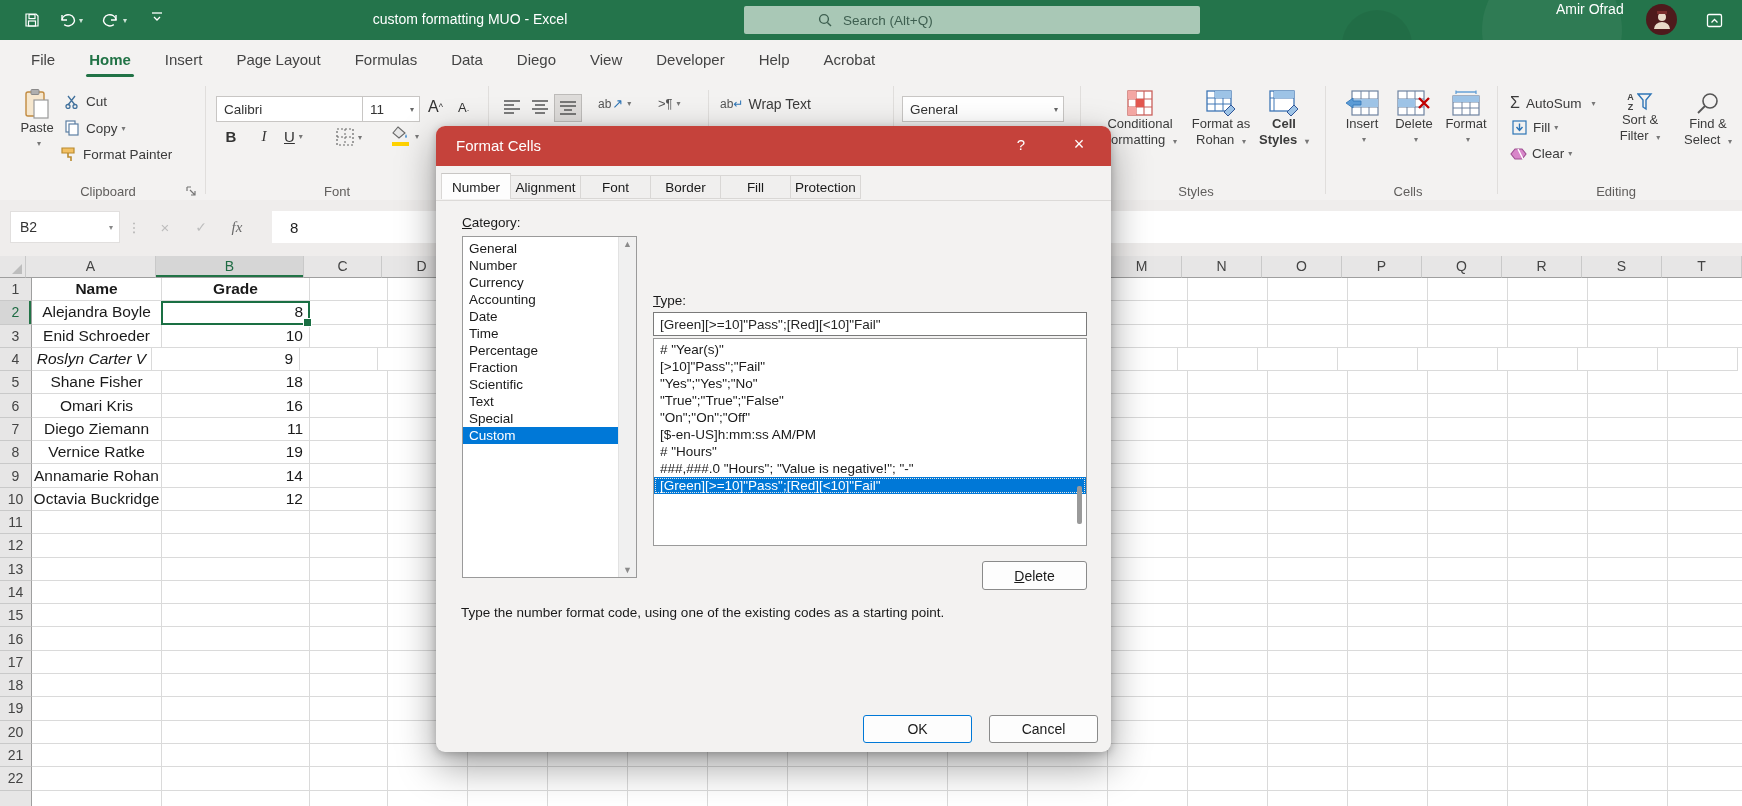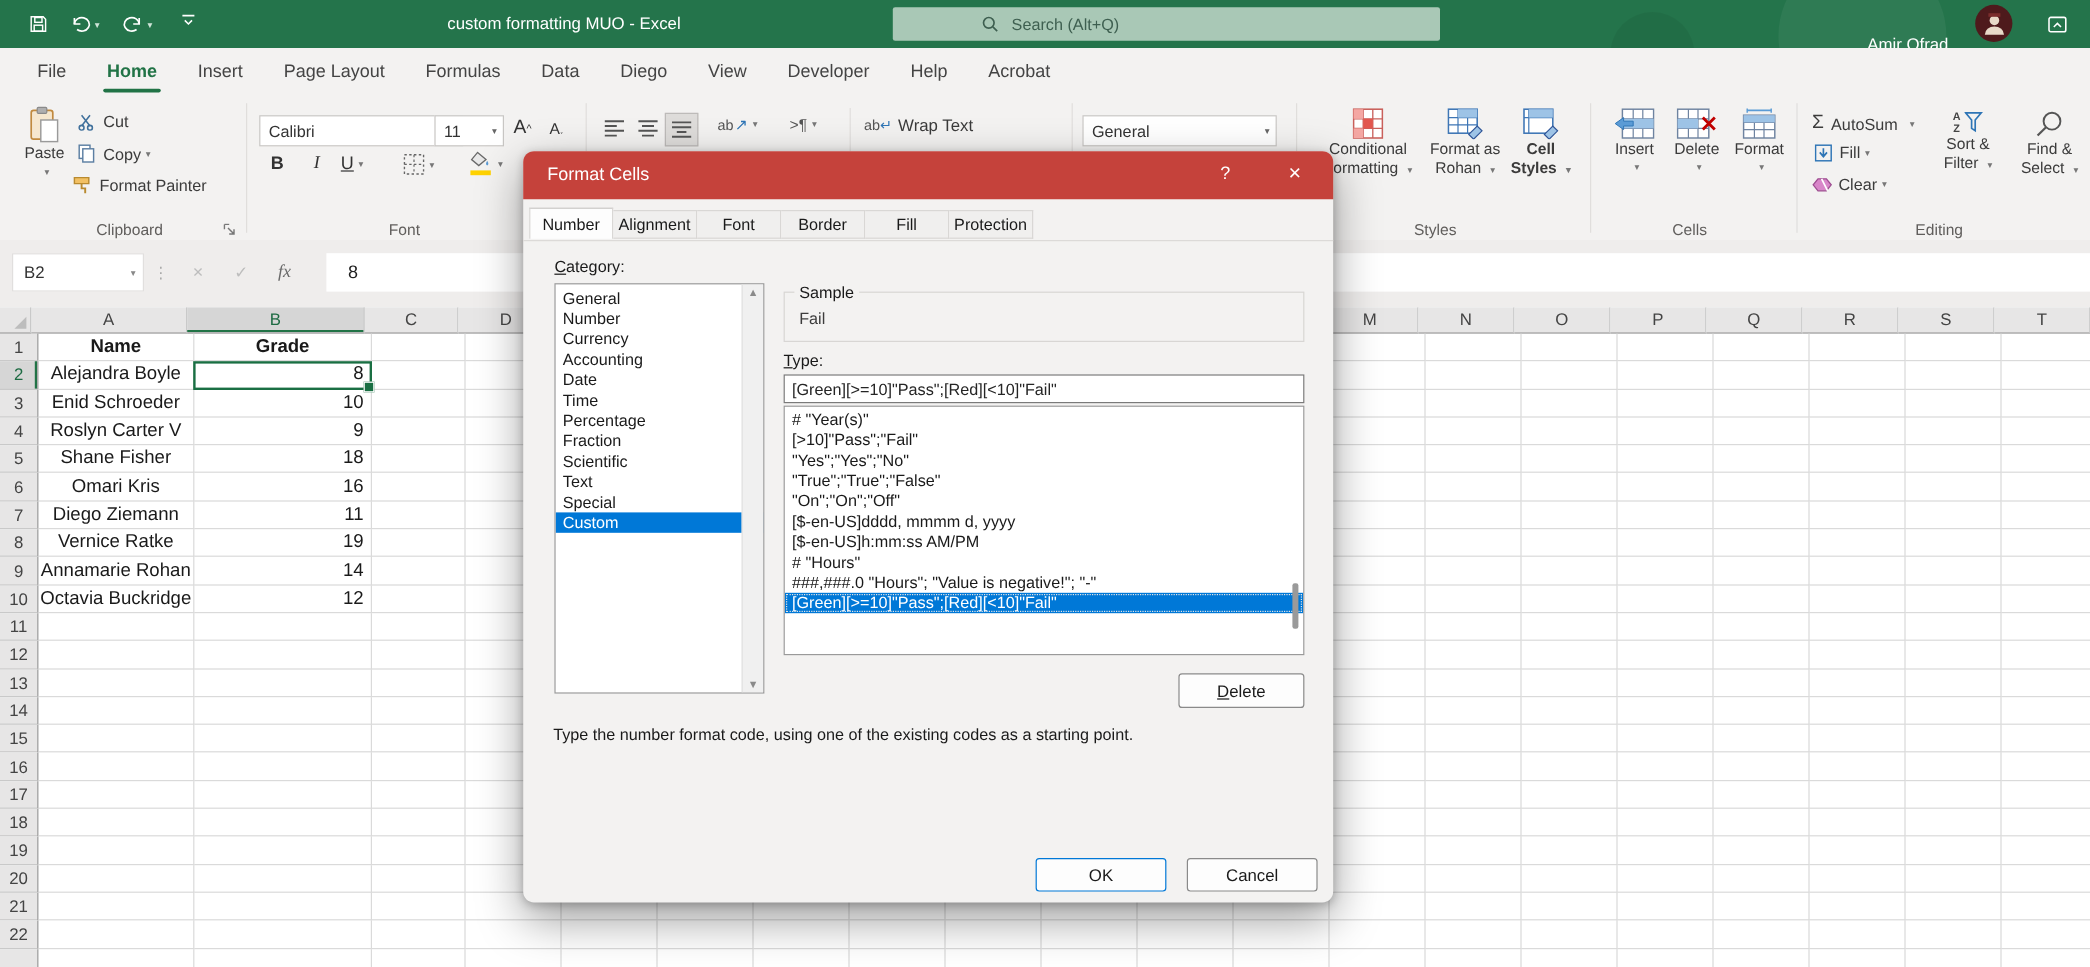--- a/index.html
+++ b/index.html
@@ -9,21 +9,21 @@
 
   
   .titlebar{position:absolute;left:0;top:0;width:1742px;height:40px;background:#24744B;overflow:hidden;}
   .titlebar::before{content:"";position:absolute;right:120px;top:-40px;width:140px;height:140px;border-radius:50%;background:rgba(255,255,255,0.05);}
   .titlebar::after{content:"";position:absolute;right:330px;top:10px;width:70px;height:70px;border-radius:50%;background:rgba(0,0,0,0.06);}
   .qat-btn{position:absolute;top:9px;height:22px;display:flex;align-items:center;color:#fff;}
   .qat-chev{color:#cfe4d8;font-size:8px;margin-left:3px;}
   .doc-title{position:absolute;left:340px;top:11px;width:260px;text-align:center;color:#fff;font-size:14px;white-space:nowrap;}
   .searchbox{position:absolute;left:744px;top:6px;width:456px;height:28px;background:#A9C8B6;border-radius:2px;display:flex;align-items:center;z-index:2;}
   .searchbox .ph{color:#3E5F50;font-size:13.5px;margin-left:10px;}
-  .tb-user{position:absolute;left:1556px;top:29px;color:#fff;font-size:14px;}
+  .tb-user{position:absolute;left:1556px;top:1px;color:#fff;font-size:14px;}
   .avatar{position:absolute;left:1646px;top:4px;width:31px;height:31px;border-radius:50%;background:#4E1A1C;display:flex;align-items:center;justify-content:center;overflow:hidden;}
 
   
   .tabrow{position:absolute;left:0;top:40px;width:1742px;height:40px;background:#F3F2F1;display:flex;align-items:center;padding-left:14px;box-sizing:border-box;}
   .rtab{font-size:15px;color:#444;padding:0 17px;height:40px;line-height:40px;position:relative;white-space:nowrap;}
   .rtab.active{font-weight:bold;color:#217346;}
   .rtab.active::after{content:"";position:absolute;left:14px;right:14px;bottom:3px;height:3px;background:#217346;border-radius:2px;}
 
   
   .ribbon{position:absolute;left:0;top:80px;width:1742px;height:120px;background:#F3F2F1;border-bottom:1px solid #D5D2CF;}
@@ -501,21 +501,21 @@
         <div class="cell colN" style="width: 80px;"></div>
         <div class="cell colO" style="width: 80px;"></div>
         <div class="cell colP" style="width: 80px;"></div>
         <div class="cell colQ" style="width: 80px;"></div>
         <div class="cell colR" style="width: 80px;"></div>
         <div class="cell colS" style="width: 80px;"></div>
         <div class="cell colT" style="width: 80px;"></div>
       </div>
       <div class="grow" style="height: 23.3px;">
         <div class="row-hdr">4</div>
-        <div class="cell colA" style="width: 130px;">Roslyn Carter V</div>
+        <div class="cell colA" style="width: 120px; font-style: italic;">Roslyn Carter V</div>
         <div class="cell colB" style="width: 148px;">9</div>
         <div class="cell colC" style="width: 78px;"></div>
         <div class="cell colD" style="width: 80px;"></div>
         <div class="cell colE" style="width: 80px;"></div>
         <div class="cell colF" style="width: 80px;"></div>
         <div class="cell colG" style="width: 80px;"></div>
         <div class="cell colH" style="width: 80px;"></div>
         <div class="cell colI" style="width: 80px;"></div>
         <div class="cell colJ" style="width: 80px;"></div>
         <div class="cell colK" style="width: 80px;"></div>
@@ -1003,38 +1003,33 @@
         <div class="litem">Text</div>
         <div class="litem">Special</div>
         <div class="litem sel">Custom</div>
       </div>
     <div class="vsb">
       <div class="up">▲</div>
       <div class="dn">▼</div>
     </div>
   </div>
 
-  <div class="fieldset" style="left:217px;top:117px;width:432px;height:40px;">
-    <span class="legend">Sample</span>
-    <div style="margin:14px 0 0 12px;color:#3C3C3C;">Fail</div>
-  </div>
 
   <div class="dlabel" style="left:217px;top:167px;"><u>T</u>ype:</div>
   <div class="dinput" style="left:217px;top:186px;width:434px;height:24px;">
     <span>[Green][&gt;=10]"Pass";[Red][&lt;10]"Fail"</span>
   </div>
 
   <div class="listbox" id="code-list-box" style="left:217px;top:212px;width:434px;height:208px;">
     <div id="code-list" style="padding-top:2px;">
         <div class="codeitem"># "Year(s)"</div>
         <div class="codeitem">[&gt;10]"Pass";"Fail"</div>
         <div class="codeitem">"Yes";"Yes";"No"</div>
         <div class="codeitem">"True";"True";"False"</div>
         <div class="codeitem">"On";"On";"Off"</div>
-        <div class="codeitem">[$-en-US]dddd, mmmm d, yyyy</div>
         <div class="codeitem">[$-en-US]h:mm:ss AM/PM</div>
         <div class="codeitem"># "Hours"</div>
         <div class="codeitem">###,###.0 "Hours"; "Value is negative!"; "-"</div>
         <div class="codeitem sel">[Green][&gt;=10]"Pass";[Red][&lt;10]"Fail"</div>
       </div>
     <div class="codethumb" style="top:147px;height:38px;"></div>
   </div>
 
   <div class="dbtn" style="left:546px;top:435px;width:105px;height:29px;"><u>D</u>elete</div>
 

